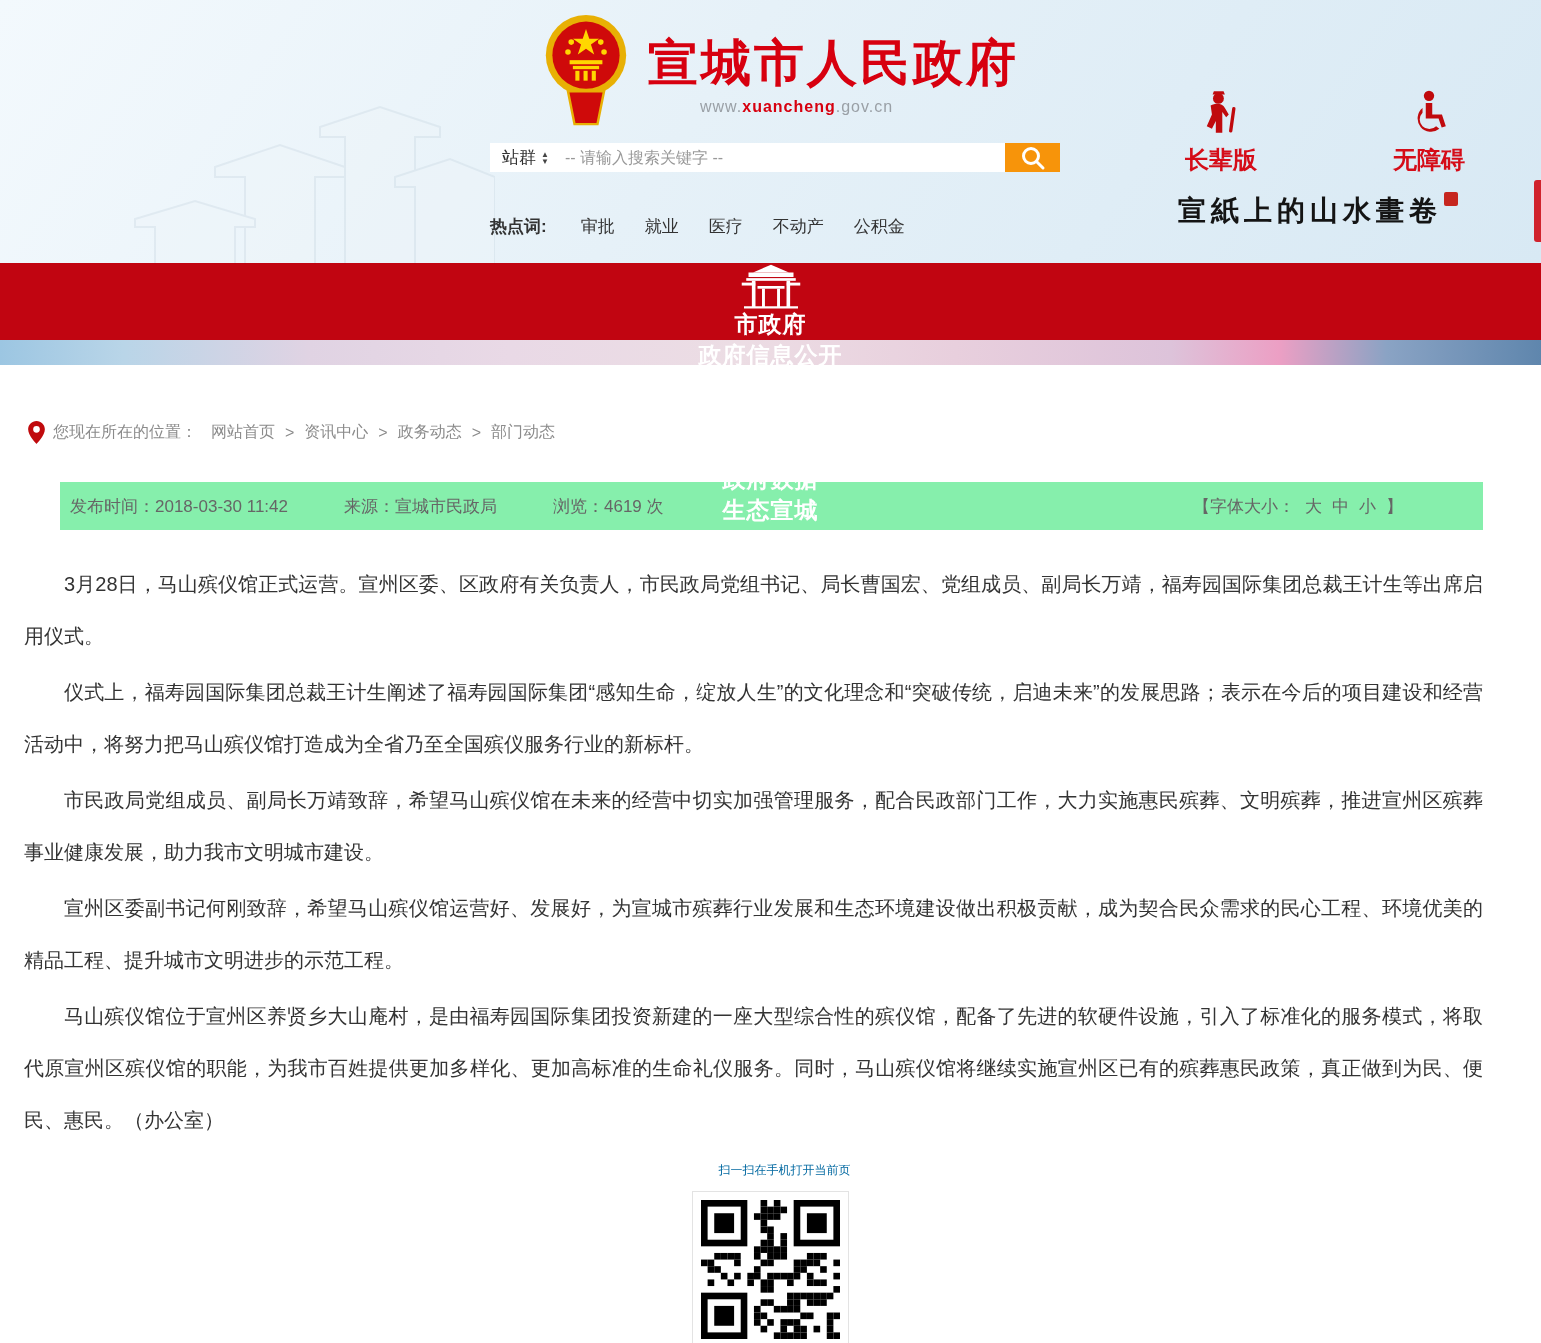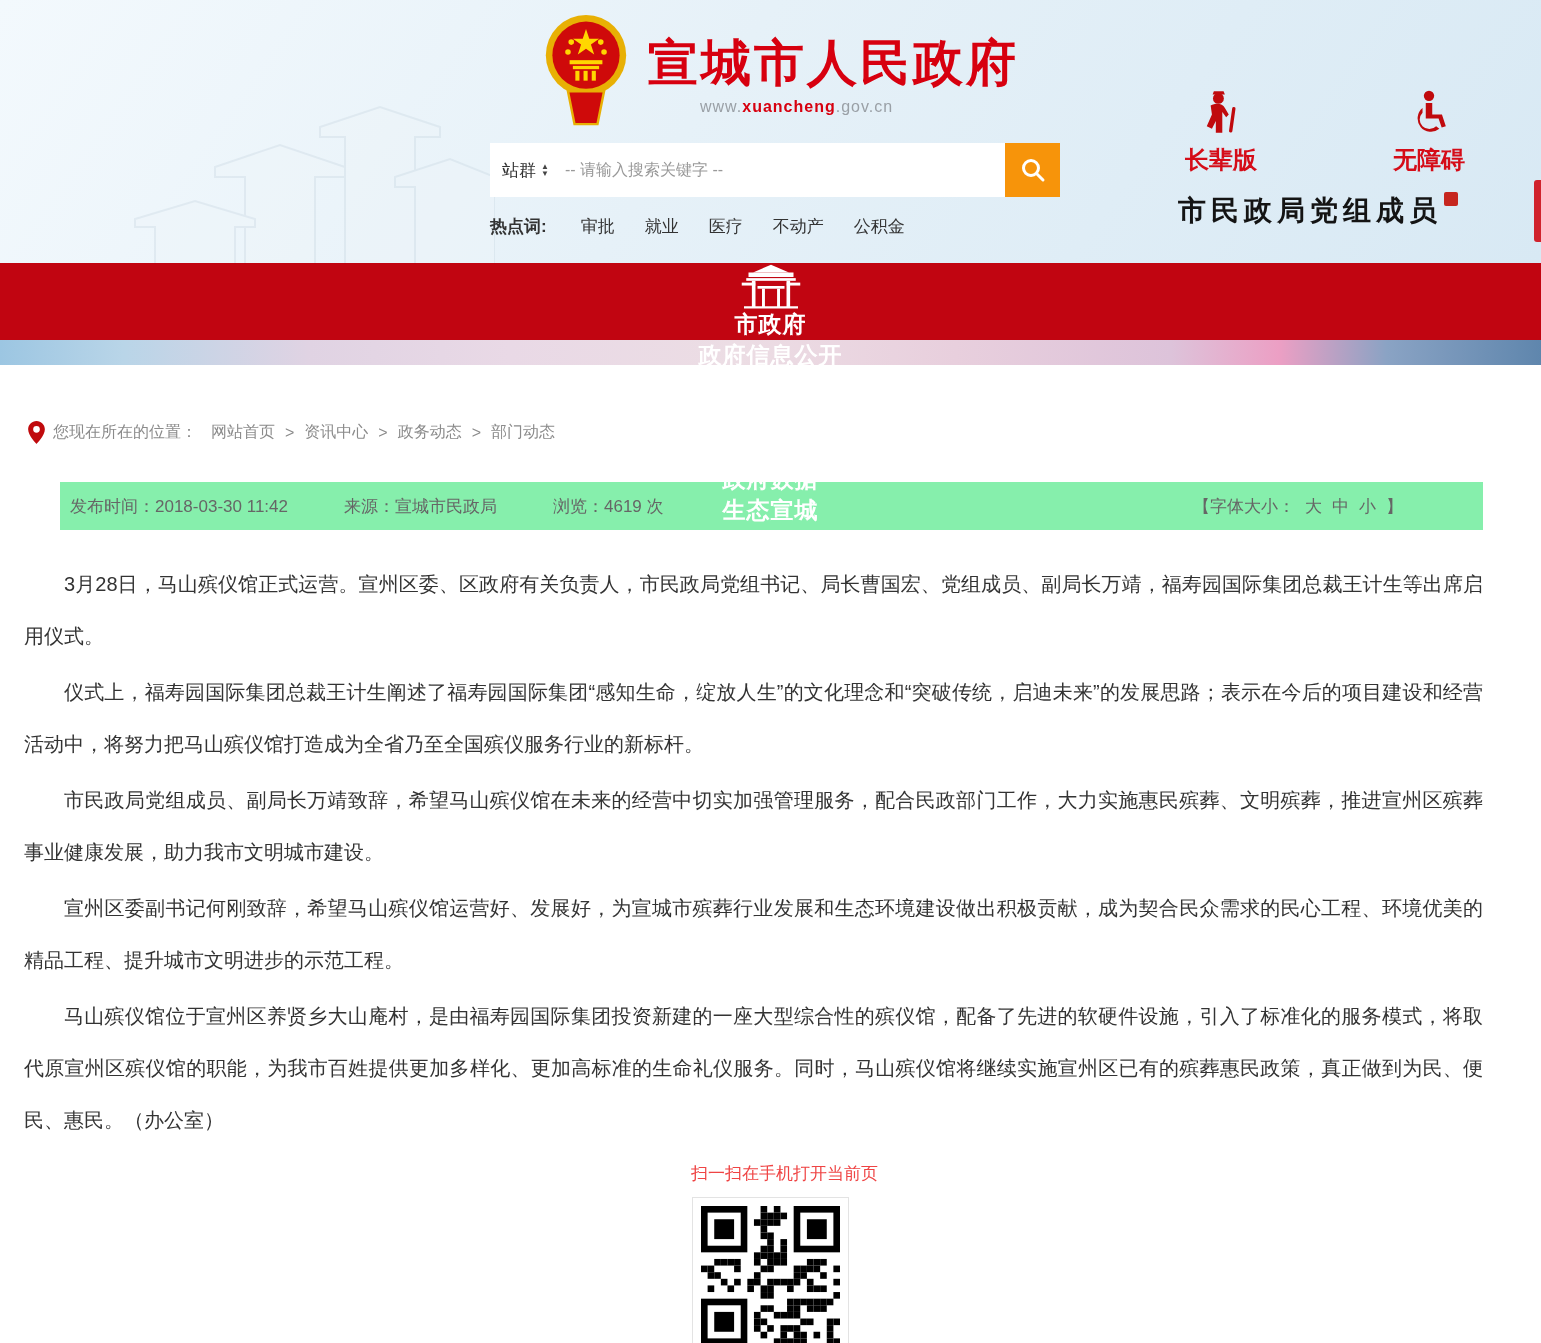--- a/index.html
+++ b/index.html
@@ -8,21 +8,21 @@
 
   
   .page-header { position:relative; width:100%; height:263px;
     background:linear-gradient(125deg,#f3f9fd 0%,#e6f1f8 45%,#d8e9f4 100%); overflow:hidden; }
   .arch-bg { position:absolute; left:95px; bottom:-4px; opacity:.5; }
   .emblem { position:absolute; left:545px; top:12px; width:82px; height:116px; }
   .site-title { position:absolute; left:648px; top:30px; font-size:50px; font-weight:bold;
     color:#d7000f; letter-spacing:3px; }
   .site-url { position:absolute; left:700px; top:98px; font-size:16px; color:#9aa0a6; letter-spacing:1px; }
   .site-url .hl { color:#d7000f; font-weight:bold; }
-  .search-row { position:absolute; left:490px; top:143px; width:570px; height:54px; display:flex; }
+  .search-row { position:absolute; left:490px; top:143px; width:570px; height:29px; display:flex; }
   .search-box { flex:1; background:#fff; display:flex; align-items:center; padding:0 12px; }
   .sel-group { display:flex; align-items:center; font-size:17px; color:#333; cursor:pointer; }
   .sel-arrows { display:flex; flex-direction:column; font-size:8px; color:#444; line-height:7px; margin-left:5px; }
   .search-input { border:none; outline:none; flex:1; font-size:16px; color:#333; margin-left:16px;
     font-family:"Liberation Sans",sans-serif; background:transparent; }
   .search-input::placeholder { color:#999; }
   .search-btn { width:55px; background:#f7940a; border:none; cursor:pointer;
     display:flex; align-items:center; justify-content:center; }
   .hotwords { position:absolute; left:490px; top:215px; display:flex; align-items:center;
     gap:30px; font-size:17px; color:#333; }
@@ -57,21 +57,21 @@
     align-items:center; font-size:17px; color:#666; padding:0 80px 0 10px; }
   .meta-left { display:flex; gap:56px; }
   .meta-item { white-space:nowrap; }
   .meta-right { margin-left:auto; display:flex; align-items:center; gap:10px; white-space:nowrap; }
   .meta-right .fs { cursor:pointer; color:#666; }
   .article-body { margin:28px 58px 0 24px; font-size:20px; color:#333; line-height:52px; text-align:justify; }
   .article-body p { text-indent:2em; margin-bottom:4px; }
 
   
   .qr-section { margin-top:16px; text-align:center; }
-  .qr-caption { font-size:17px; color:#ef4444;padding-left:28px; }
+  .qr-caption { font-size:12px; color:#0369a1;padding-left:28px; }
   .qr-box { width:157px; margin:12px auto 0; background:#fff; border:1px solid #e3e3e3; padding:8px; }
 </style>
 </head>
 <body>
 
 <header class="page-header">
   <svg class="arch-bg" width="400" height="250" viewBox="0 0 400 250">
     <g fill="#eef4f8" stroke="#c7d5df" stroke-width="2" opacity="0.7">
       <path d="M150 250 L150 160 L120 160 L120 150 L185 128 L250 150 L250 160 L220 160 L220 250 Z"></path>
       <path d="M250 250 L250 120 L225 120 L225 110 L285 90 L345 110 L345 120 L320 120 L320 250 Z"></path>
@@ -140,21 +140,21 @@
     <div class="qlink">
       <svg width="42" height="44" viewBox="0 0 32 34">
         <circle cx="16" cy="4.5" r="4" fill="#c00a0d"></circle>
         <path d="M13.5 10 L18.5 10 L18.5 19 L26 19 L29 28 L25.8 29 L23.4 22 L13.5 22 Z" fill="#c00a0d"></path>
         <path d="M11 14 A10 10 0 1 0 24 30 L21.5 28 A7 7 0 1 1 11 17.5 Z" fill="#c00a0d"></path>
       </svg>
       <span class="txt">无障碍</span>
     </div>
   </div>
 
-  <div class="slogan"><span>市民政局党组成员</span><span class="seal"></span></div>
+  <div class="slogan"><span>宣紙上的山水畫卷</span><span class="seal"></span></div>
 
   <div class="side-sliver"></div>
 </header>
 
 <nav class="main-nav">
   <div class="nav-home">
     <svg width="72" height="46" viewBox="0 0 64 40">
       <g fill="#fff">
         <polygon points="32,1 16,8 48,8"></polygon>
         <rect x="12" y="8" width="40" height="4"></rect>

